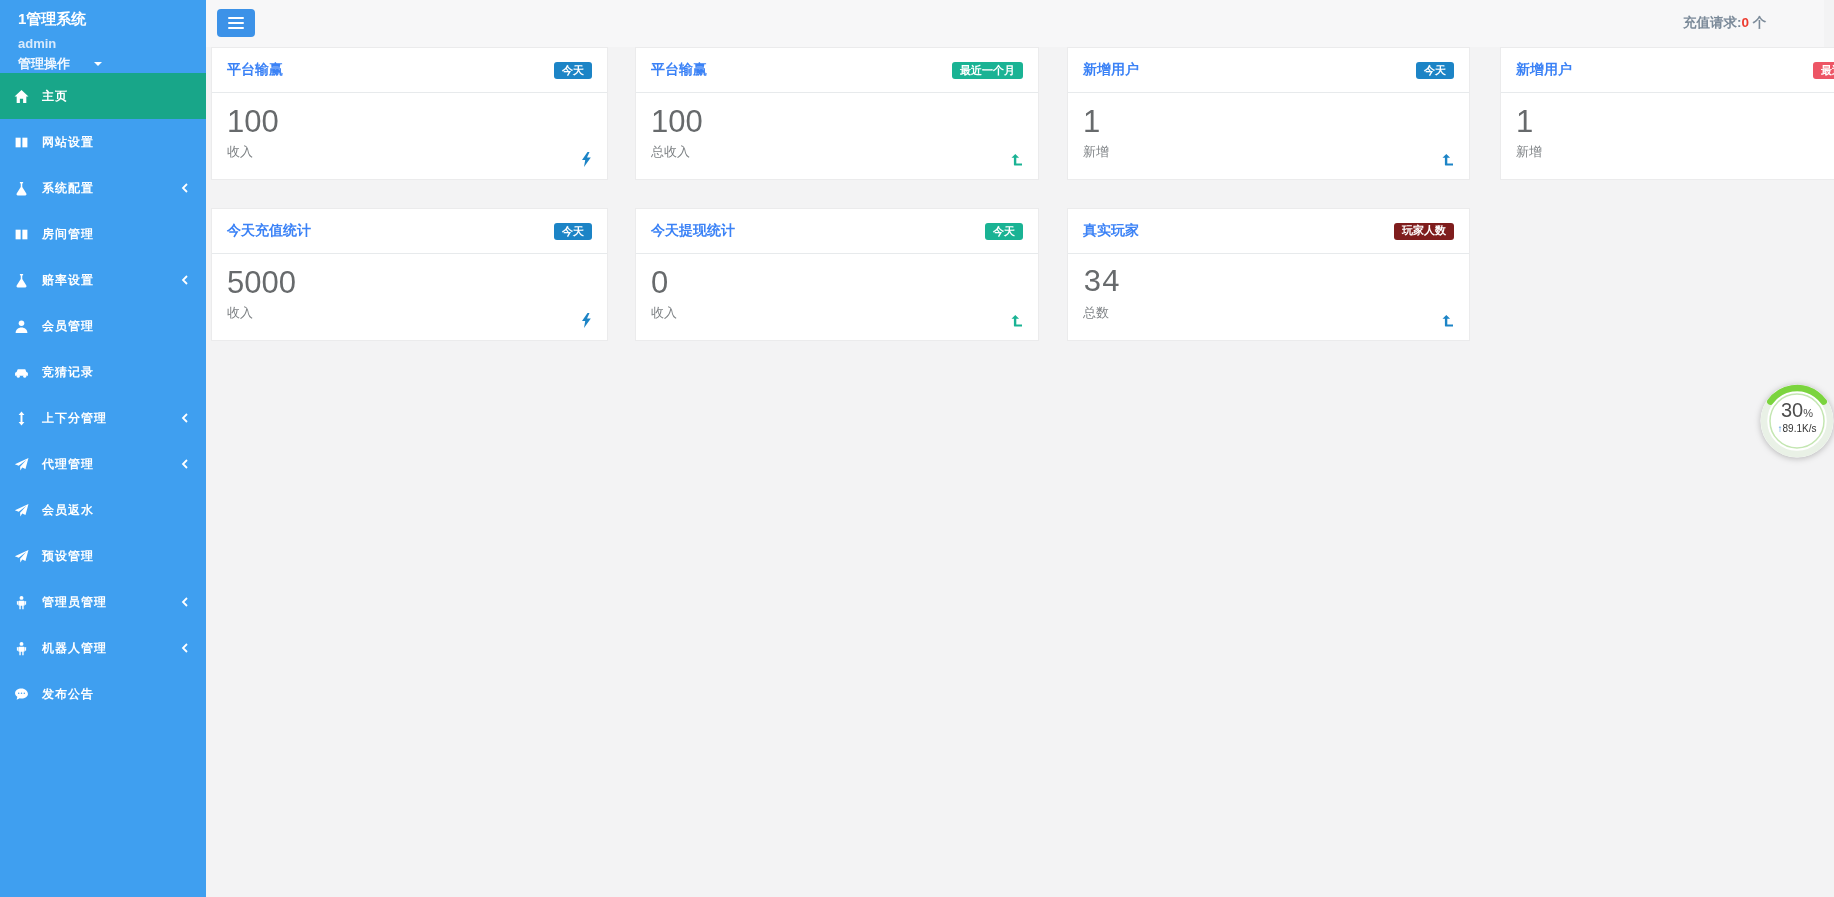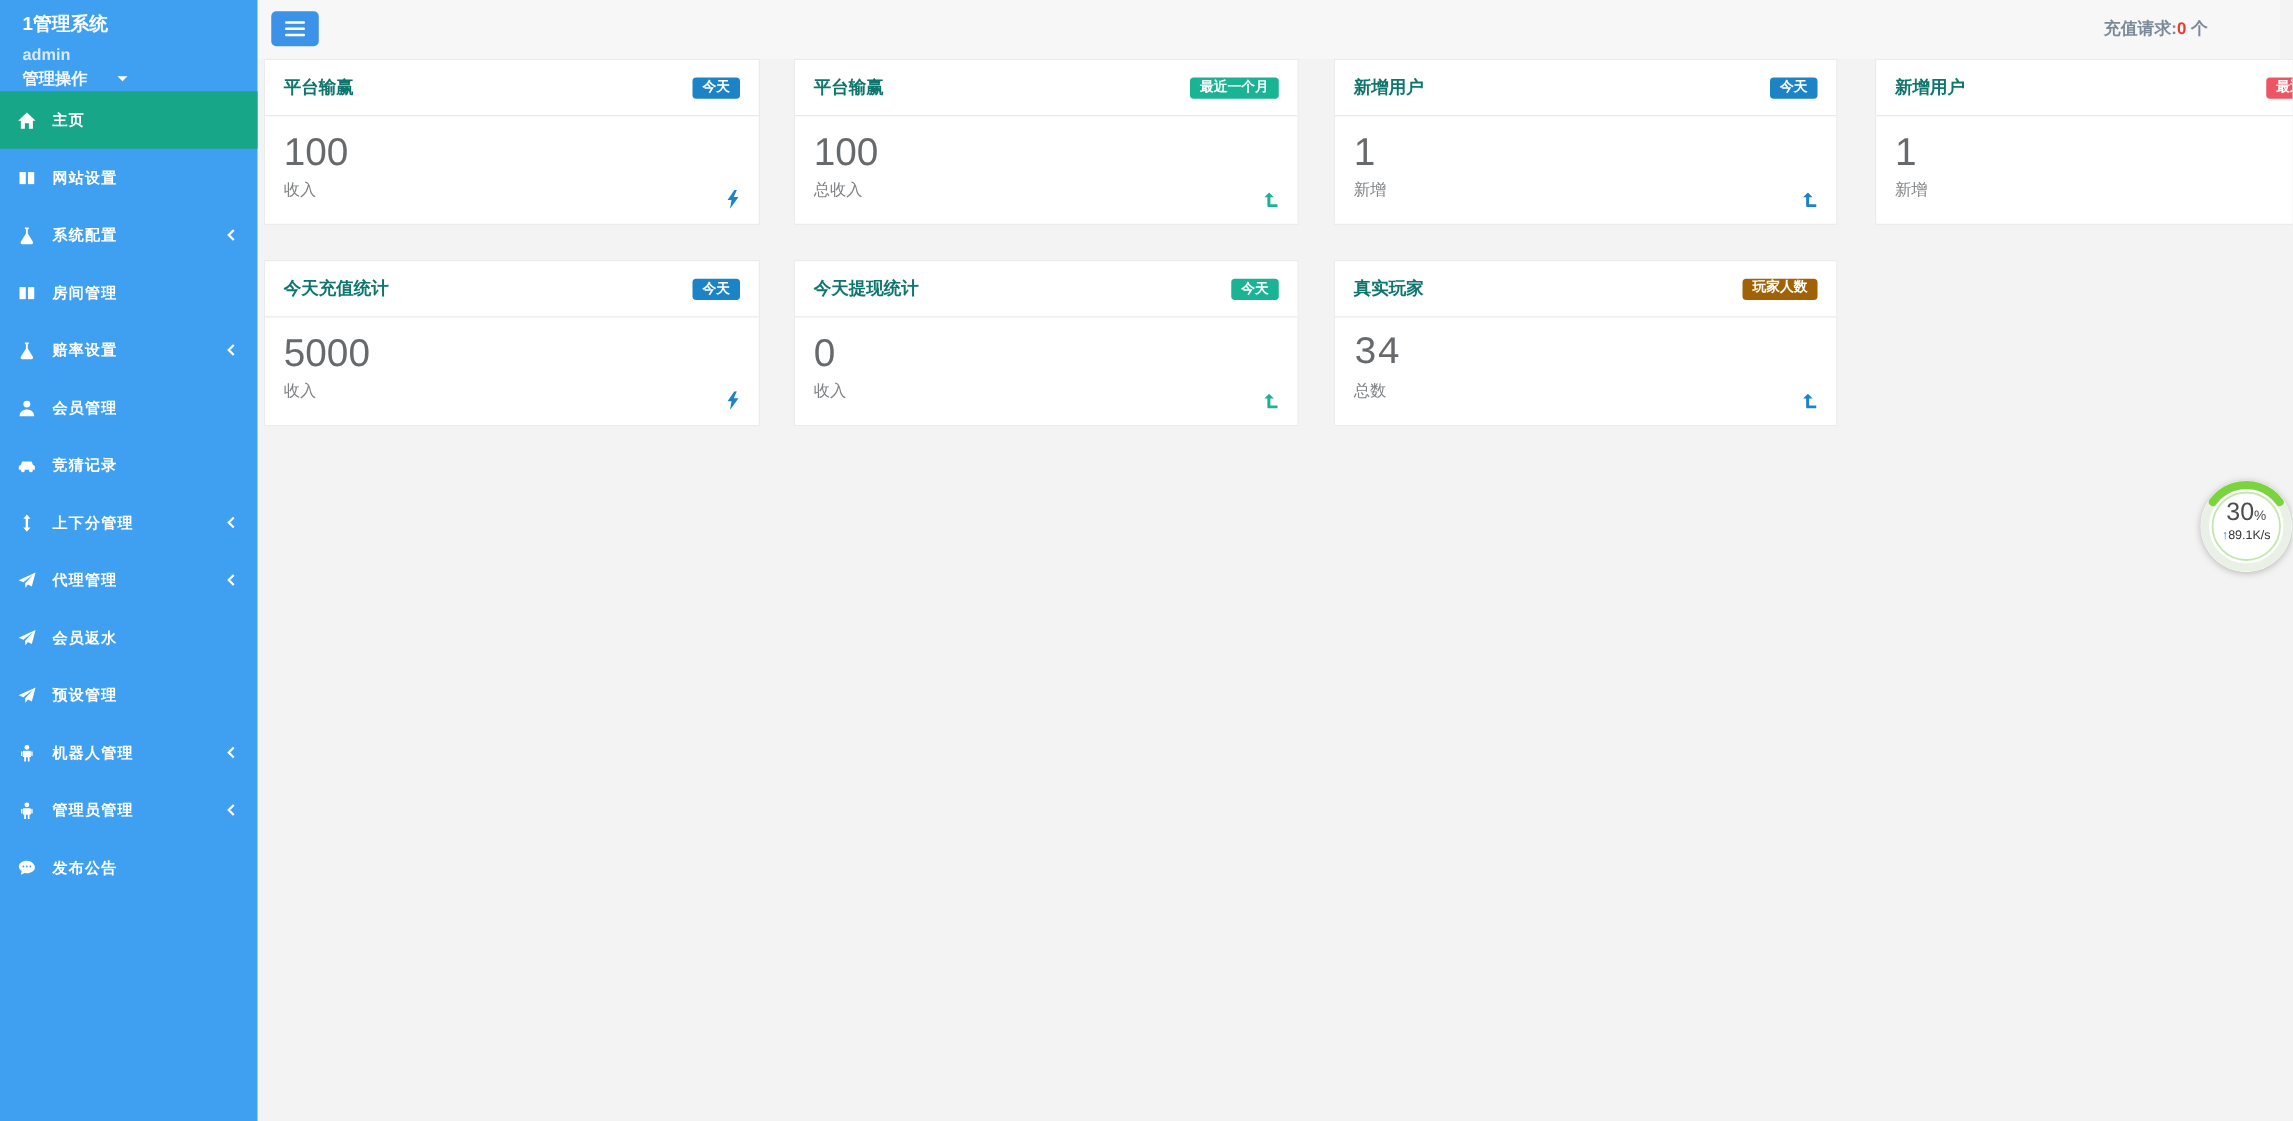--- a/index.html
+++ b/index.html
@@ -45,21 +45,21 @@
   .recharge-count { color:#ed3b2f; font-weight:bold; }
   .recharge-unit { color:#7b8a99; font-weight:bold; }
   
   .card {
     position:absolute; background:#fff; border:1px solid #ebebec; height:133px;
   }
   .card-header {
     height:45px; padding:0 15px; border-bottom:1px solid #e7eaec;
     display:flex; align-items:center; justify-content:space-between;
   }
-  .card-title { font-size:14px; font-weight:600; color:#0f766e; }
+  .card-title { font-size:14px; font-weight:600; color:#3b82f6; }
   .badge {
     font-size:11px; font-weight:bold; color:#fff; padding:3px 8px;
     border-radius:3px; line-height:1; white-space:nowrap;
   }
   .card-body { position:relative; padding:12px 15px; height:86px; }
   .card-value { font-size:31px; color:#676a6c; line-height:1.1; }
   .card-label { font-size:13px; color:#7e8285; margin-top:4px; }
   .card-icon { position:absolute; right:15px; bottom:12px; }
   .card-icon svg { display:block; }
   
@@ -202,37 +202,37 @@
     </div>
     <div class="menu-item">
       <span class="mi-icon">
         <svg width="15" height="15" viewBox="0 0 14 14" fill="#fff">
             <circle cx="7" cy="2.7" r="1.8"></circle>
             <path d="M4.8 5.3h4.4c.5 0 .8.3.8.8v3.7H9v3.5H7.7V10H6.3v3.3H5V9.8H4V6.1c0-.5.3-.8.8-.8z"></path>
             <rect x="2.7" y="5.6" width="1" height="3.6" rx="0.5"></rect>
             <rect x="10.3" y="5.6" width="1" height="3.6" rx="0.5"></rect>
           </svg>
       </span>
-      <span class="mi-label">机器人管理</span>
+      <span class="mi-label">管理员管理</span>
       <span class="mi-chevron">
         <svg width="10" height="12" viewBox="0 0 10 12" fill="none" stroke="#fff" stroke-width="1.8">
             <polyline points="7,2 3,6 7,10"></polyline>
           </svg>
       </span>
     </div>
     <div class="menu-item">
       <span class="mi-icon">
         <svg width="15" height="15" viewBox="0 0 14 14" fill="#fff">
             <circle cx="7" cy="2.7" r="1.8"></circle>
             <path d="M4.8 5.3h4.4c.5 0 .8.3.8.8v3.7H9v3.5H7.7V10H6.3v3.3H5V9.8H4V6.1c0-.5.3-.8.8-.8z"></path>
             <rect x="2.7" y="5.6" width="1" height="3.6" rx="0.5"></rect>
             <rect x="10.3" y="5.6" width="1" height="3.6" rx="0.5"></rect>
           </svg>
       </span>
-      <span class="mi-label">管理员管理</span>
+      <span class="mi-label">机器人管理</span>
       <span class="mi-chevron">
         <svg width="10" height="12" viewBox="0 0 10 12" fill="none" stroke="#fff" stroke-width="1.8">
             <polyline points="7,2 3,6 7,10"></polyline>
           </svg>
       </span>
     </div>
     <div class="menu-item">
       <span class="mi-icon">
         <svg width="15" height="15" viewBox="0 0 14 14">
             <path fill="#fff" d="M7 1.5c-3.3 0-6 1.9-6 4.3 0 1.3.8 2.5 2.1 3.3L2.5 12l2.9-1.4c.5.1 1 .2 1.6.2 3.3 0 6-1.9 6-4.3S10.3 1.5 7 1.5z"></path>
@@ -341,21 +341,21 @@
     <span class="card-icon" style="color: rgb(26, 179, 148);">
       <svg width="13" height="13" viewBox="0 0 13 13" fill="currentColor">
           <path d="M5.3 0L1.5 3.8h2.4v6.7c0 .6.4 1 1 1H12V9.4H6.3V3.8h2.8L5.3 0z"></path>
         </svg>
     </span>
   </div>
 </div>
 <div class="card" style="left:1067px; top:208px; width:403px;font-family:Liberation Mono, monospace;">
   <div class="card-header">
     <span class="card-title">真实玩家</span>
-    <span class="badge" style="background-color: #a16207;">玩家人数</span>
+    <span class="badge" style="background-color: #7f1d1d;">玩家人数</span>
   </div>
   <div class="card-body">
     <div class="card-value">34</div>
     <div class="card-label">总数</div>
     <span class="card-icon" style="color: rgb(28, 132, 198);">
       <svg width="13" height="13" viewBox="0 0 13 13" fill="currentColor">
           <path d="M5.3 0L1.5 3.8h2.4v6.7c0 .6.4 1 1 1H12V9.4H6.3V3.8h2.8L5.3 0z"></path>
         </svg>
     </span>
   </div>

